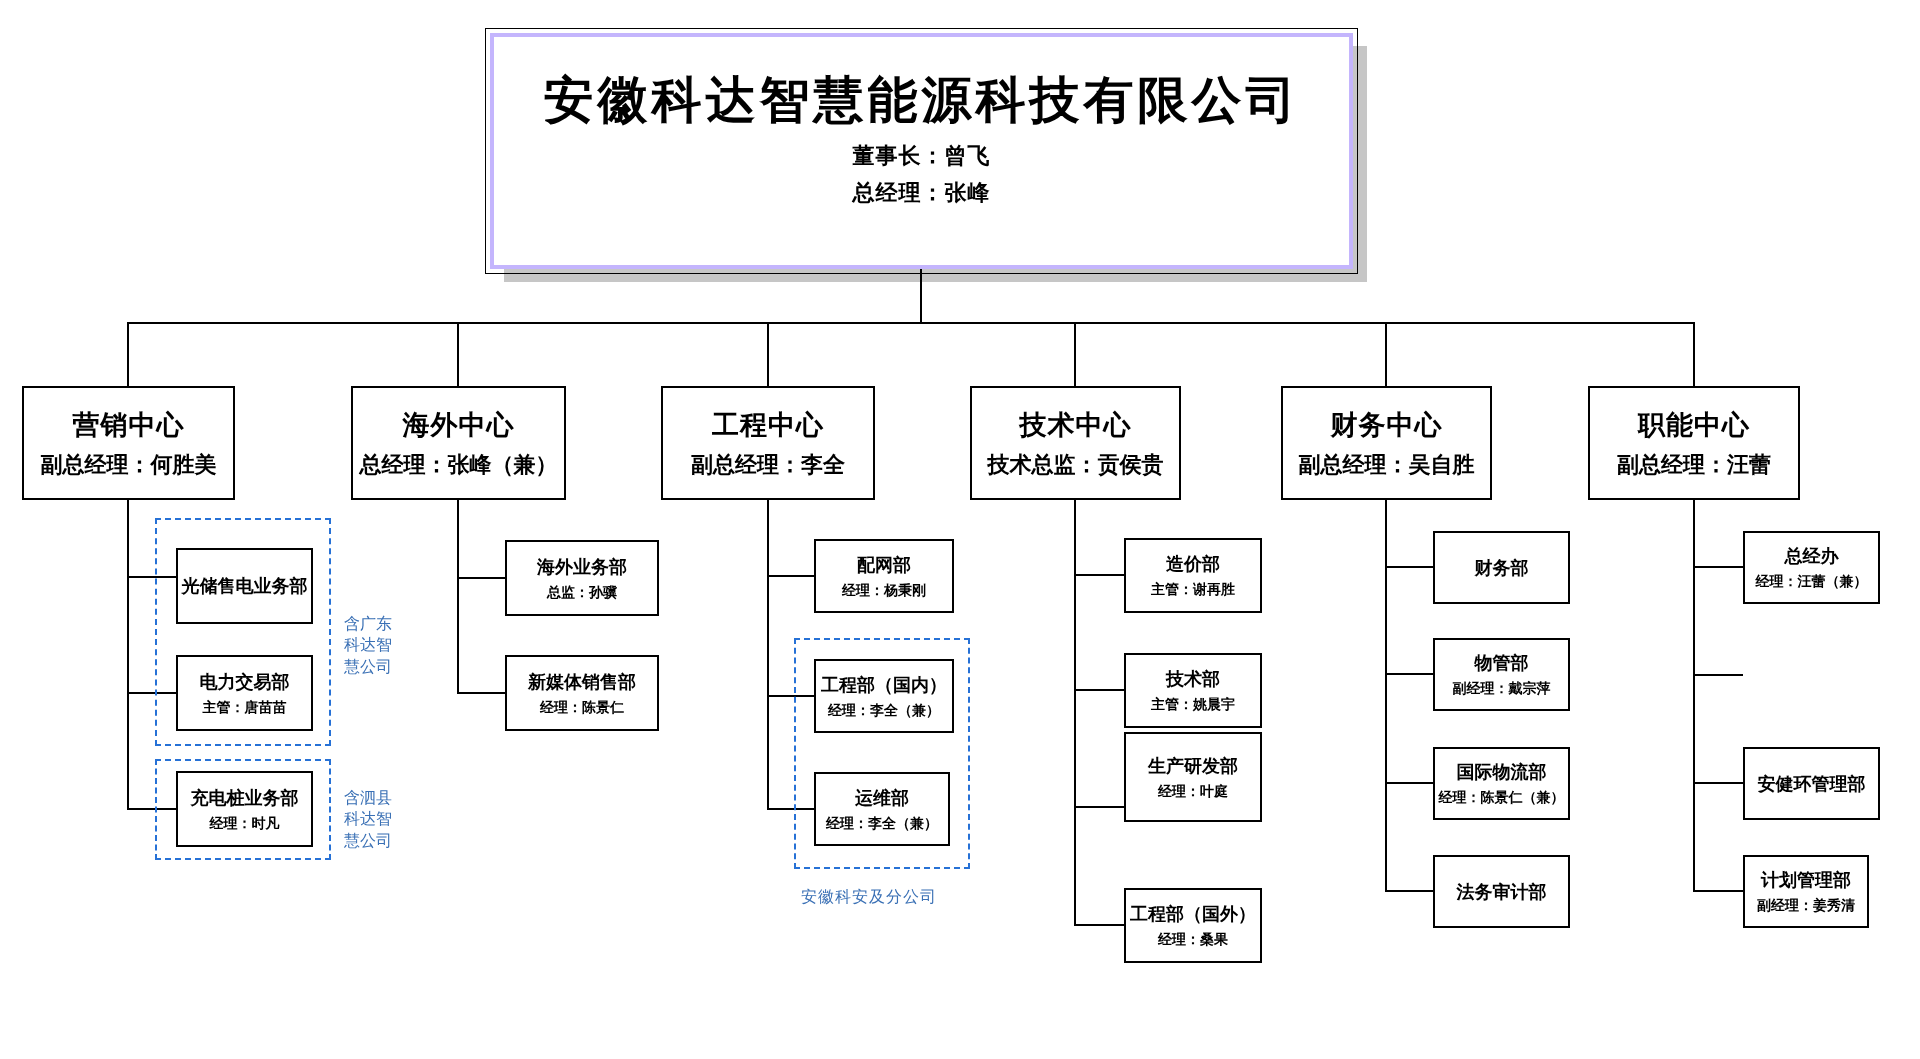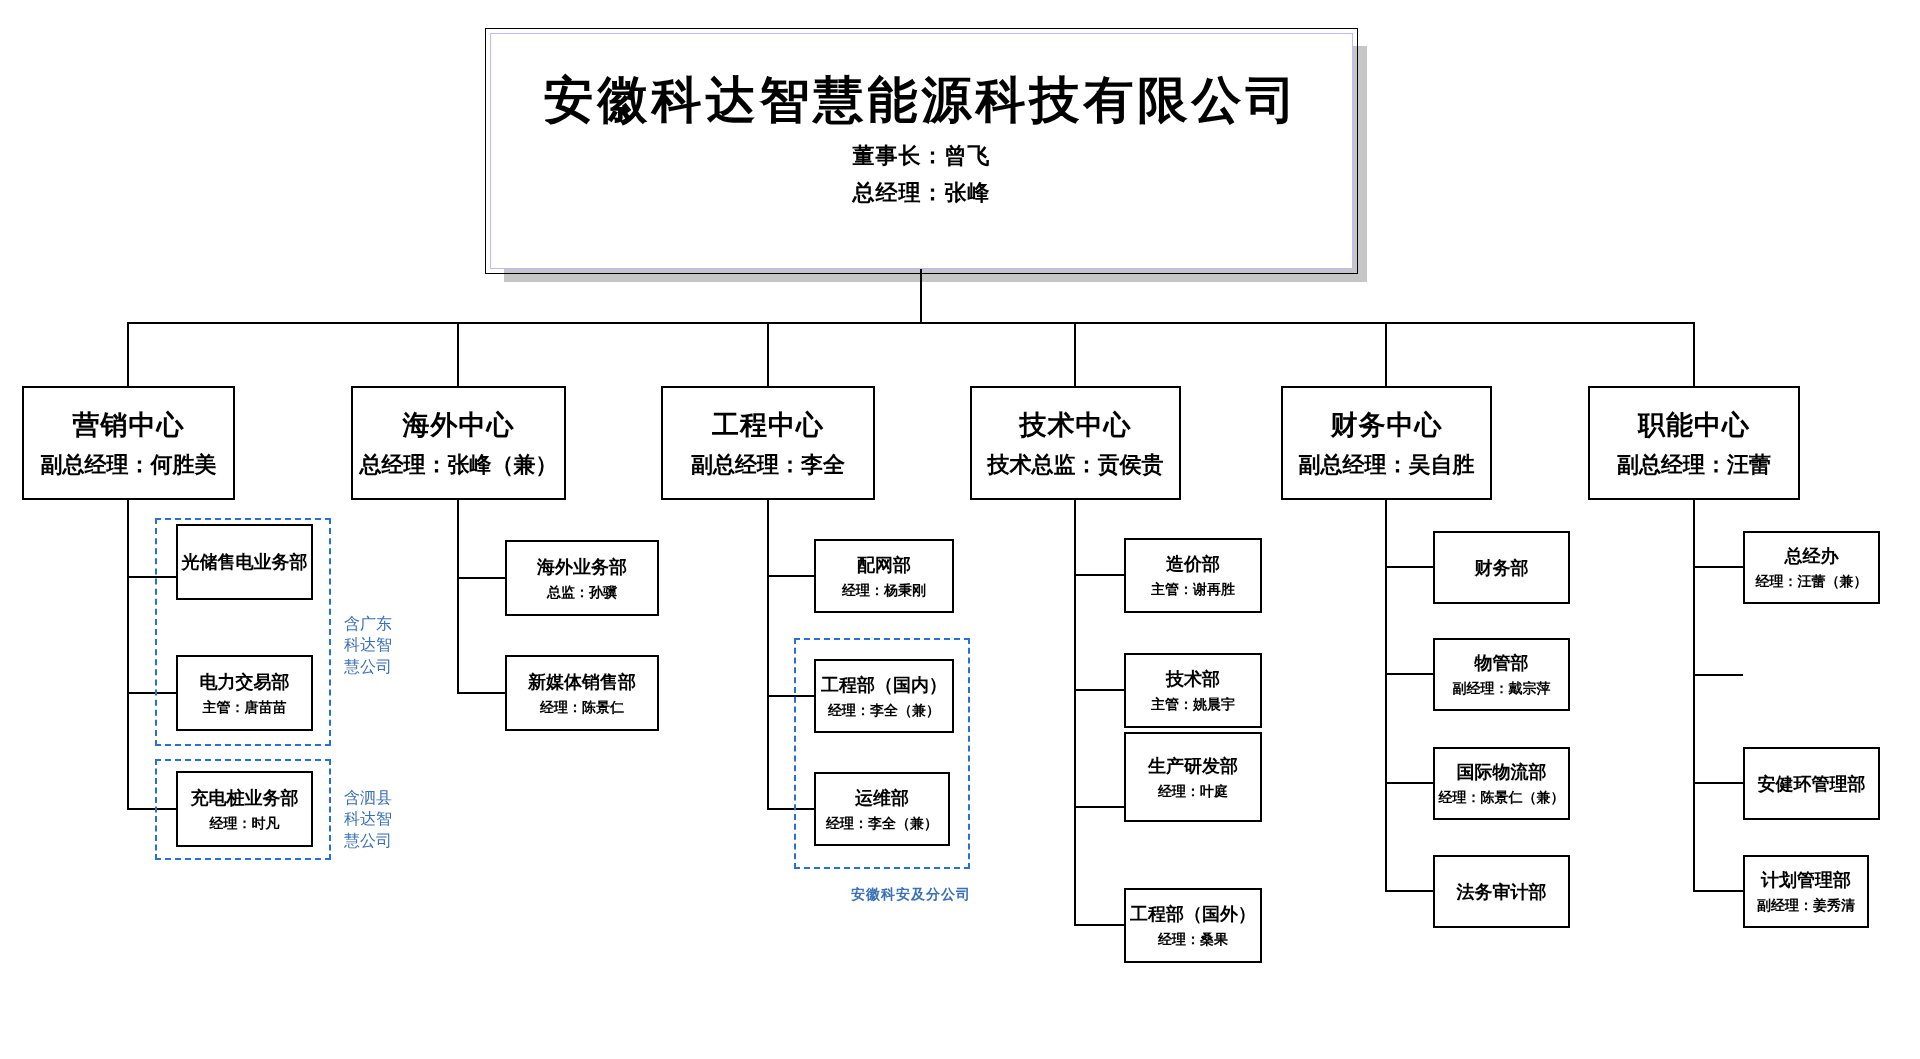--- a/index.html
+++ b/index.html
@@ -3,21 +3,21 @@
 <meta charset="utf-8">
 <style>
   html,body{margin:0;padding:0;background:#ffffff;}
   #canvas{
     position:relative;width:1920px;height:1059px;background:#ffffff;overflow:hidden;
     font-family:"Liberation Serif","DejaVu Serif",serif;color:#000;
   }
   
   .title-box{
     position:absolute;left:490px;top:33px;width:863px;height:236px;box-sizing:border-box;
-    background:#fff;border:1px solid #c4b5fd;outline:1.5px solid #000;outline-offset:4px;
+    background:#fff;border:4px solid #c4b5fd;outline:1.5px solid #000;outline-offset:4px;
     box-shadow:14px 13px 0 #c6c6c6;
     display:flex;flex-direction:column;align-items:center;justify-content:center;
     padding-bottom:28px;text-align:center;white-space:nowrap;
   }
   .company{font-size:50px;font-weight:bold;letter-spacing:4px;}
   .leader{font-size:22px;font-weight:bold;margin-top:7px;letter-spacing:1px;}
   
   .box{
     position:absolute;box-sizing:border-box;background:#fff;border:2.5px solid #000;
     display:flex;flex-direction:column;align-items:center;justify-content:center;
@@ -28,21 +28,21 @@
   .child-box .t{font-size:18px;font-weight:bold;}
   .child-box .s{font-size:14px;font-weight:bold;margin-top:5px;}
   .s:empty{display:none;}
   
   .vline,.hline{position:absolute;background:#000;}
   .vline{width:2px;}
   .hline{height:2px;}
   
   .dashed{position:absolute;box-sizing:border-box;border:2.5px dashed #2671d6;background:transparent;}
   .note{position:absolute;color:#3a70b5;font-size:16px;line-height:1.34;word-break:break-all;}
-  .note-wide{font-size:14px;text-align:right;letter-spacing:1px;word-break:keep-all;white-space:nowrap;font-weight:bold;}
+  .note-wide{font-size:16px;text-align:left;letter-spacing:1px;word-break:keep-all;white-space:nowrap;}
 </style>
 </head>
 <body>
 
 <div id="canvas">
 
   <div class="title-box">
     <div class="company">安徽科达智慧能源科技有限公司</div>
     <div class="leader">董事长：曾飞</div>
     <div class="leader">总经理：张峰</div>
@@ -111,21 +111,21 @@
   </div>
   <div class="box center-box" style="left:1281px;top:386px;width:211px;height:114px">
     <div class="t">财务中心</div>
     <div class="s">副总经理：吴自胜</div>
   </div>
   <div class="box center-box" style="left:1588px;top:386px;width:212px;height:114px">
     <div class="t">职能中心</div>
     <div class="s">副总经理：汪蕾</div>
   </div>
 
-  <div class="box child-box" style="left:176px;top:524px;width:137px;height:76px">
+  <div class="box child-box" style="left:176px;top:548px;width:137px;height:76px">
     <div class="t">光储售电业务部</div>
 
   </div>
   <div class="box child-box" style="left:176px;top:655px;width:137px;height:76px">
     <div class="t">电力交易部</div>
     <div class="s">主管：唐苗苗</div>
   </div>
   <div class="box child-box" style="left:176px;top:771px;width:137px;height:76px">
     <div class="t">充电桩业务部</div>
     <div class="s">经理：时凡</div>

